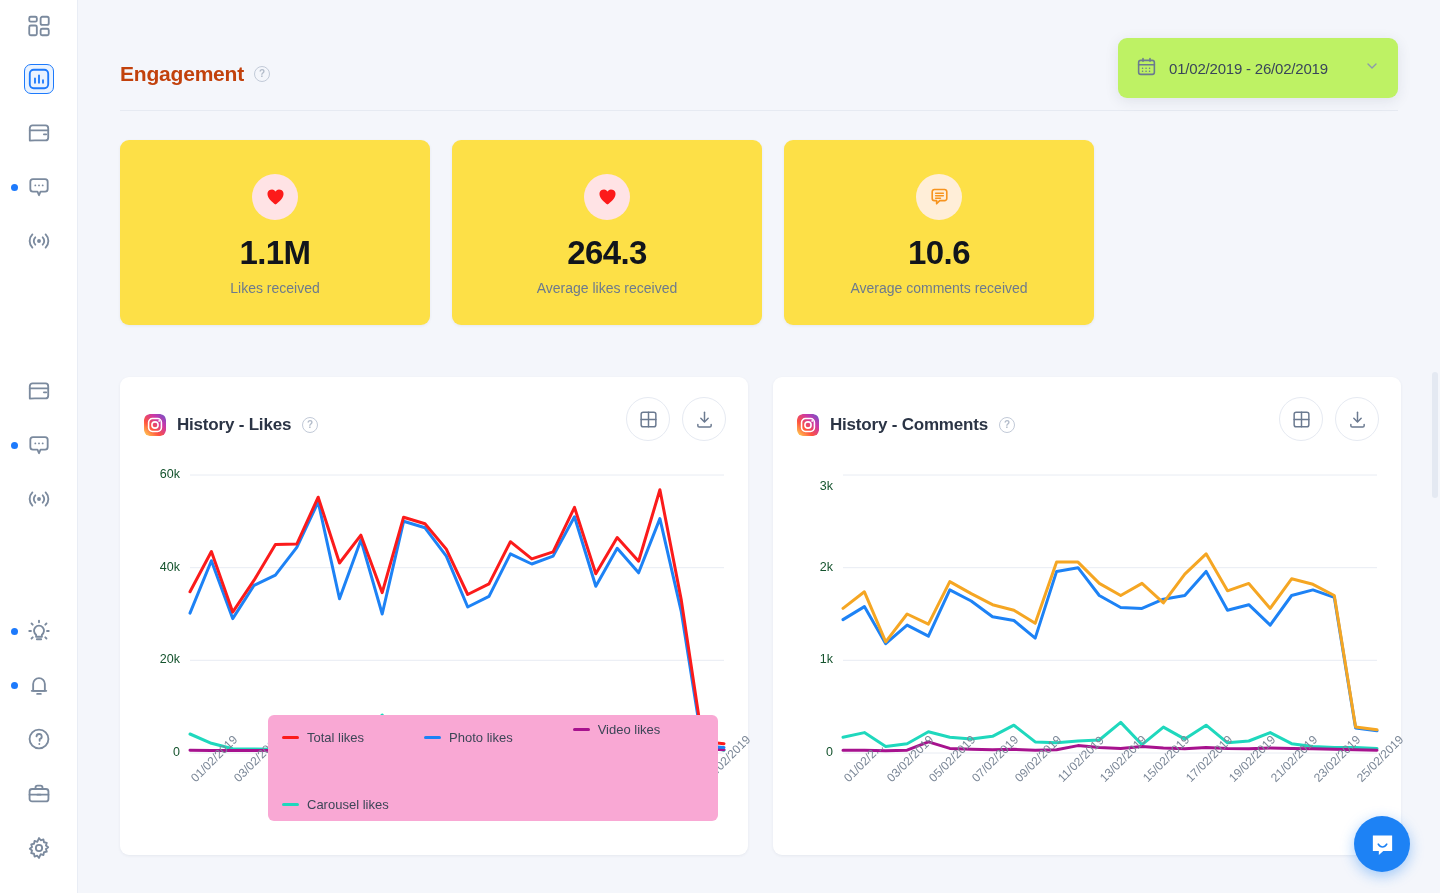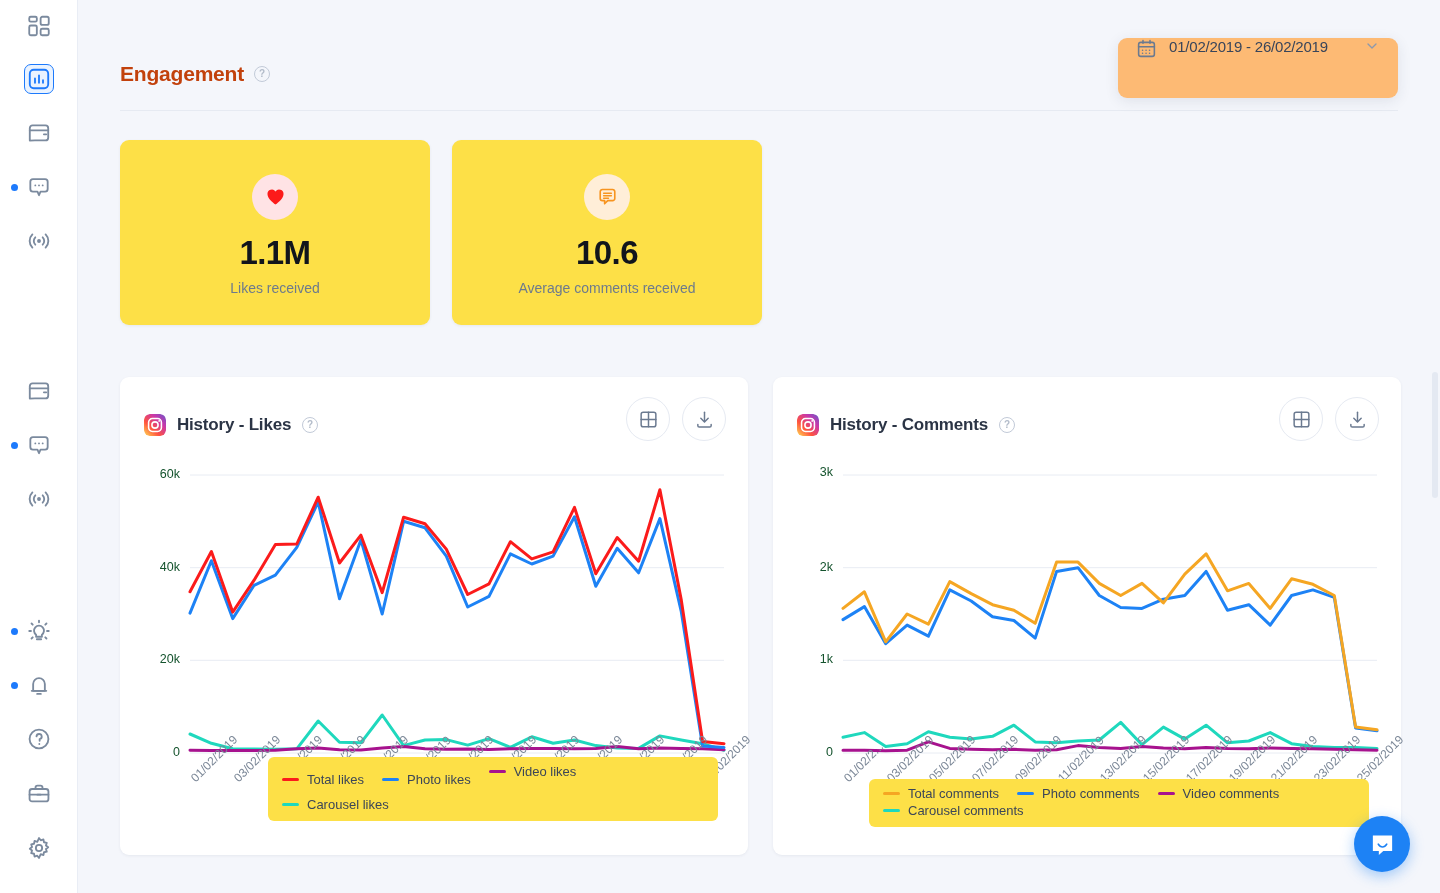--- a/index.html
+++ b/index.html
@@ -61,23 +61,23 @@
   .help-ring {
     width: 16px; height: 16px; border-radius: 50%;
     border: 1.3px solid #c2cad8; color: #b3bcca;
     font-size: 10px; line-height: 14px; text-align: center;
     font-weight: 700; display: inline-block;
   }
 
   
   .date-picker {
     position: absolute; right: 42px; top: 38px; z-index: 6;
-    width: 280px; height: 60px; background: #fdba74;
+    width: 280px; height: 60px; background: #bef264;
     border-radius: 9px; box-shadow: 0 3px 14px rgba(37,50,80,.10);
-    display: flex; gap: 12px; padding: 0 18px;
+    display: flex; align-items: center; gap: 12px; padding: 0 18px;
   }
   .date-text { font-size: 15px; color: #39455a; font-weight: 500; flex: 1; letter-spacing:-0.2px;}
   .cal-icon { width: 21px; height: 21px; color: #6b7a90; }
   .chev { width: 16px; height: 16px; color: #8c99ad; }
 
   
   .stats { display: flex; gap: 22px; margin-top: 29px; }
   .stat-card {
     width: 310px; height: 185px; background: #fde047; border-radius: 9px;
     box-shadow: 0 1px 3px rgba(40,55,85,.07);
@@ -115,22 +115,22 @@
   .plot { position: relative; width: 584px; height: 300px; margin-top: 18px; }
   .plot svg { display: block; }
   .ytick { position: absolute; font-size: 12.5px; color: #14532d; text-align: right; }
   .xlabels { position: absolute; left: 0; top: 0; width: 584px; height: 70px; }
   .xlabel {
     position: absolute; font-size: 12px; color: #7b8797;
     transform: rotate(-45deg); transform-origin: left top; white-space: nowrap;
   }
 
   .legend {
-    position: absolute; border-radius: 6px; background: #fde047;
-    display: flex; flex-wrap: wrap; padding: 7px 14px;
+    position: absolute; border-radius: 6px; background: #f9a8d4;
+    display: flex; flex-wrap: wrap; padding: 7px 14px; gap: 42px;
   }
   .legend-item { display: flex; align-items: center; gap: 8px; font-size: 13px; color: #3c4657; }
   .legend-dash { width: 17px; height: 3px; border-radius: 2px; display: inline-block; }
 
   
   .intercom {
     position: absolute; right: 30px; bottom: 21px;
     width: 56px; height: 56px; border-radius: 50%;
     background: #1d82f5; box-shadow: 0 4px 14px rgba(29,130,245,.4);
     display: flex; align-items: center; justify-content: center; cursor: pointer;
@@ -276,20 +276,29 @@
 
       <div class="stats" id="stats">
           <div class="stat-card">
             <div class="stat-badge red">
        <span style="width:23px;height:23px;display:block"><svg class="" viewBox="0 0 24 24">
                   <path d="M12 20.4S3.6 15 3.6 9.4A4.6 4.6 0 0 1 12 6.8a4.6 4.6 0 0 1 8.4 2.6c0 5.6-8.4 11-8.4 11z" fill="#fc1a1a" stroke="none"></path>
                 </svg></span>
      </div>
      <div class="stat-value">1.1M</div>
      <div class="stat-label">Likes received</div>
+          </div>
+          <div class="stat-card">
+            <div class="stat-badge red">
+       <span style="width:23px;height:23px;display:block"><svg class="" viewBox="0 0 24 24">
+                  <path d="M12 20.4S3.6 15 3.6 9.4A4.6 4.6 0 0 1 12 6.8a4.6 4.6 0 0 1 8.4 2.6c0 5.6-8.4 11-8.4 11z" fill="#fc1a1a" stroke="none"></path>
+                </svg></span>
+     </div>
+     <div class="stat-value">264.3</div>
+     <div class="stat-label">Average likes received</div>
           </div>
           <div class="stat-card">
             <div class="stat-badge orange">
        <span style="width:23px;height:23px;display:block"><svg class="" viewBox="0 0 24 24">
                   <path d="M4.4 7a2.3 2.3 0 0 1 2.3-2.3h10.6A2.3 2.3 0 0 1 19.6 7v7a2.3 2.3 0 0 1-2.3 2.3h-5.1L9 19.6v-3.3H6.7A2.3 2.3 0 0 1 4.4 14z" stroke="#f7941f" fill="none" stroke-width="1.7" stroke-linejoin="round"></path>
                   <path d="M8 8.6h8M8 11.2h8M8 13.8h5" stroke="#f7941f" stroke-width="1.6" stroke-linecap="round"></path>
                 </svg></span>
      </div>
      <div class="stat-value">10.6</div>
      <div class="stat-label">Average comments received</div>
@@ -426,55 +435,37 @@
                 <line x1="46" y1="102.7" x2="580" y2="102.7" stroke="#e8ecf3" stroke-width="1"></line>
                 <line x1="46" y1="10.0" x2="580" y2="10.0" stroke="#e8ecf3" stroke-width="1"></line>
                 <polyline points="46.0,272.2 67.4,267.6 88.7,281.5 110.1,278.7 131.4,266.7 152.8,272.2 174.2,274.1 195.5,271.3 216.9,260.2 238.2,276.9 259.6,277.8 281.0,276.0 302.3,275.0 323.7,257.4 345.0,279.7 366.4,262.1 387.8,274.1 409.1,260.2 430.5,277.8 451.8,276.0 473.2,267.6 494.6,278.7 515.9,281.5 537.3,282.4 558.6,282.4 580.0,283.4" fill="none" stroke="#1fd8bd" stroke-width="3" stroke-linejoin="round" stroke-linecap="round"></polyline>
                 <polyline points="46.0,285.2 67.4,285.2 88.7,285.7 110.1,285.2 131.4,276.9 152.8,283.4 174.2,284.3 195.5,284.8 216.9,284.3 238.2,285.2 259.6,284.8 281.0,280.6 302.3,282.4 323.7,283.4 345.0,281.5 366.4,282.9 387.8,283.8 409.1,282.4 430.5,283.4 451.8,283.8 473.2,282.9 494.6,283.4 515.9,283.8 537.3,284.3 558.6,284.8 580.0,285.2" fill="none" stroke="#a7128e" stroke-width="3" stroke-linejoin="round" stroke-linecap="round"></polyline>
                 <polyline points="46.0,154.6 67.4,141.6 88.7,178.7 110.1,160.1 131.4,171.2 152.8,124.9 174.2,136.0 195.5,151.8 216.9,155.5 238.2,173.1 259.6,106.4 281.0,102.7 302.3,130.5 323.7,142.5 345.0,143.4 366.4,134.2 387.8,130.5 409.1,106.4 430.5,145.3 451.8,139.7 473.2,160.1 494.6,130.5 515.9,124.9 537.3,132.3 558.6,263.0 580.0,265.8" fill="none" stroke="#1d82f5" stroke-width="3" stroke-linejoin="round" stroke-linecap="round"></polyline>
                 <polyline points="46.0,143.4 67.4,126.8 88.7,176.8 110.1,149.0 131.4,159.2 152.8,116.6 174.2,128.6 195.5,139.7 216.9,145.3 238.2,158.3 259.6,97.1 281.0,97.1 302.3,118.4 323.7,130.5 345.0,118.4 366.4,137.9 387.8,109.2 409.1,88.8 430.5,125.8 451.8,118.4 473.2,143.4 494.6,113.8 515.9,119.3 537.3,130.5 558.6,262.1 580.0,264.8" fill="none" stroke="#f5a623" stroke-width="3" stroke-linejoin="round" stroke-linecap="round"></polyline>
               </svg>
        <div class="ytick" style="left:0;width:36px;top:280.0px">0</div>
               <div class="ytick" style="left:0;width:36px;top:187.3px">1k</div>
               <div class="ytick" style="left:0;width:36px;top:94.7px">2k</div>
-              <div class="ytick" style="left:0;width:36px;top:0">3k</div>
+              <div class="ytick" style="left:0;width:36px;top:14px">3k</div>
        <div class="xlabels" style="top:304px">
                 <div class="xlabel" style="left:44.0px;top:6px">01/02/2...</div>
                 <div class="xlabel" style="left:86.7px;top:6px">03/02/2019</div>
                 <div class="xlabel" style="left:129.4px;top:6px">05/02/2019</div>
                 <div class="xlabel" style="left:172.2px;top:6px">07/02/2019</div>
                 <div class="xlabel" style="left:214.9px;top:6px">09/02/2019</div>
                 <div class="xlabel" style="left:257.6px;top:6px">11/02/2019</div>
                 <div class="xlabel" style="left:300.3px;top:6px">13/02/2019</div>
                 <div class="xlabel" style="left:343.0px;top:6px">15/02/2019</div>
                 <div class="xlabel" style="left:385.8px;top:6px">17/02/2019</div>
                 <div class="xlabel" style="left:428.5px;top:6px">19/02/2019</div>
                 <div class="xlabel" style="left:471.2px;top:6px">21/02/2019</div>
                 <div class="xlabel" style="left:513.9px;top:6px">23/02/2019</div>
                 <div class="xlabel" style="left:556.6px;top:6px">25/02/2019</div>
               </div>
      </div>
-     <div class="legend" style="left:96px;bottom:28px;width:500px;">
-              <div class="legend-item" style="margin-right:18px;margin-bottom:2px">
-       <span class="legend-dash" style="background:#f5a623"></span>
-       <span>Total comments</span>
-     </div>
-              <div class="legend-item" style="margin-right:18px;margin-bottom:2px">
-       <span class="legend-dash" style="background:#1d82f5"></span>
-       <span>Photo comments</span>
-     </div>
-              <div class="legend-item" style="margin-right:18px;margin-bottom:2px">
-       <span class="legend-dash" style="background:#a7128e"></span>
-       <span>Video comments</span>
-     </div>
-              <div class="legend-item" style="margin-right:18px;margin-bottom:2px">
-       <span class="legend-dash" style="background:#1fd8bd"></span>
-       <span>Carousel comments</span>
-     </div>
-            </div>
           </div>
         </div>
 
     </div>
 
     <div class="date-picker">
       <span>
         <svg class="cal-icon" viewBox="0 0 24 24" fill="none" stroke="currentColor" stroke-width="1.8" stroke-linecap="round">
           <rect x="3" y="5" width="18" height="16" rx="2.5"></rect>
             <path d="M3 10h18"></path>

